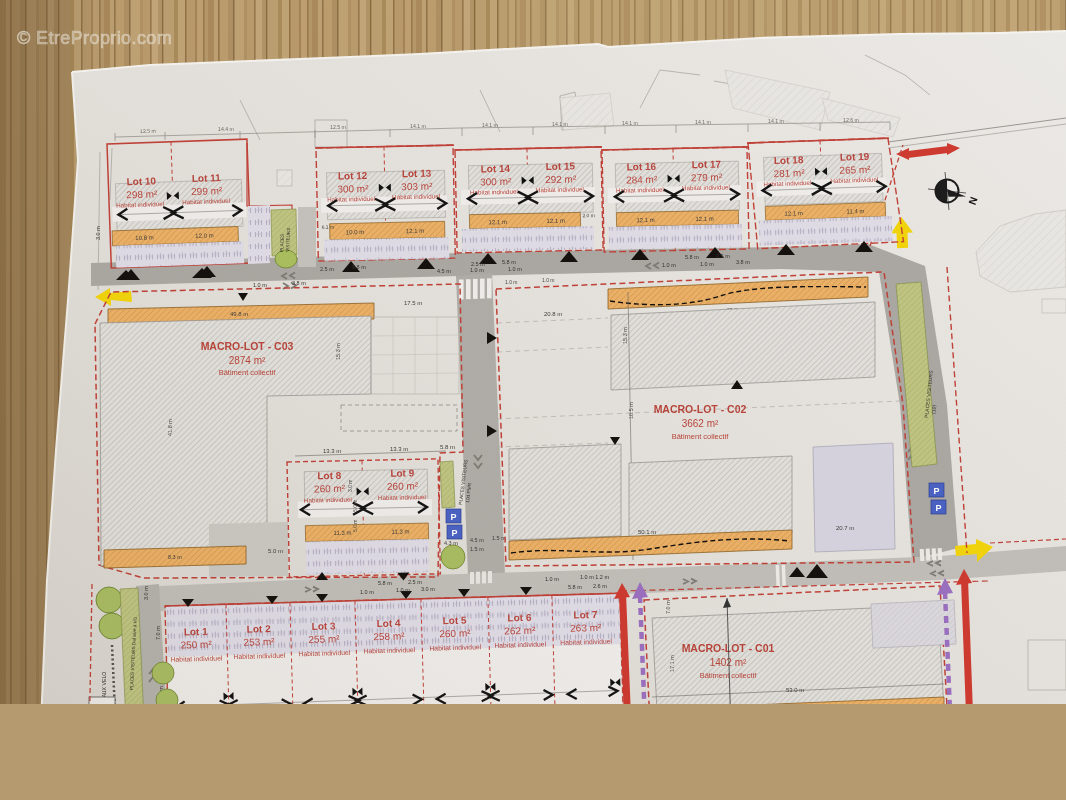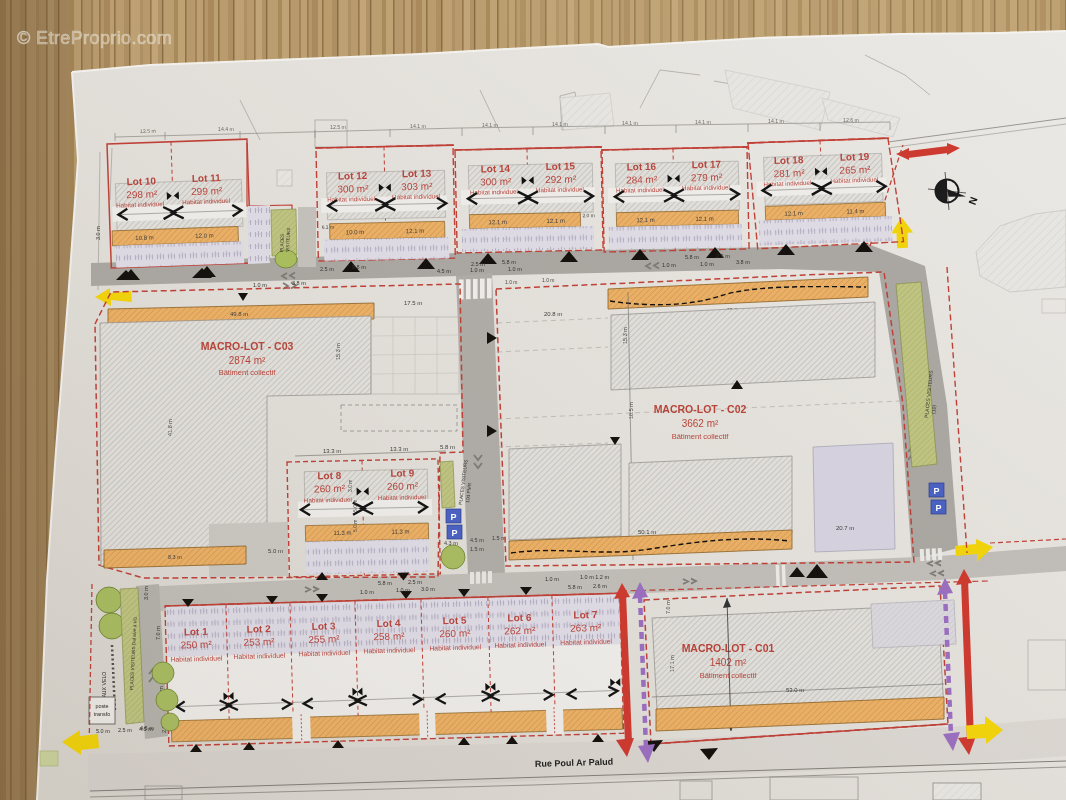--- a/index.html
+++ b/index.html
@@ -1,16 +1,16 @@
 <!DOCTYPE html>
 <html><head>
 <meta charset="utf-8">
 <style>
 html,body{margin:0;padding:0;background:#b49a6e;}
-#stage{width:1066px;height:800px;overflow:hidden;position:relative;font-family:"Liberation Sans",sans-serif;}
+#stage{width:1066px;height:704px;overflow:hidden;position:relative;font-family:"Liberation Sans",sans-serif;}
 text{font-family:"Liberation Sans",sans-serif;}
 </style>
 </head>
 <body>
 <div id="stage">
 <svg width="1066" height="800" viewBox="0 0 1066 800">
 <defs>
 <pattern id="wood" width="104" height="800" patternUnits="userSpaceOnUse">
   <rect width="104" height="800" fill="#c1a475"></rect>
   <rect x="0" width="6" height="800" fill="#b29163"></rect>

